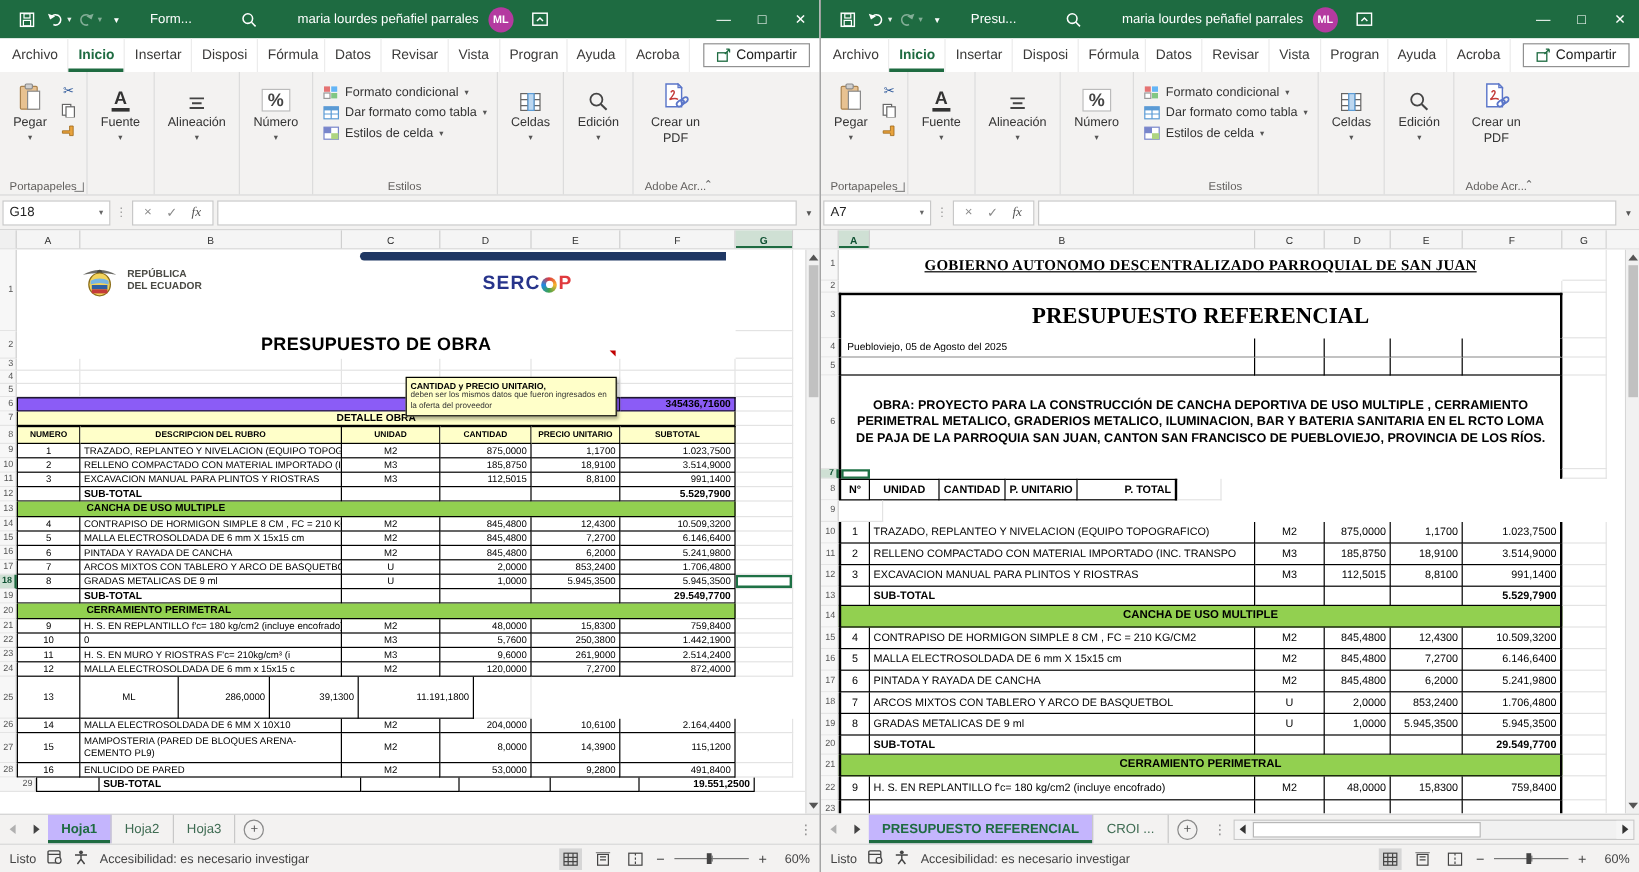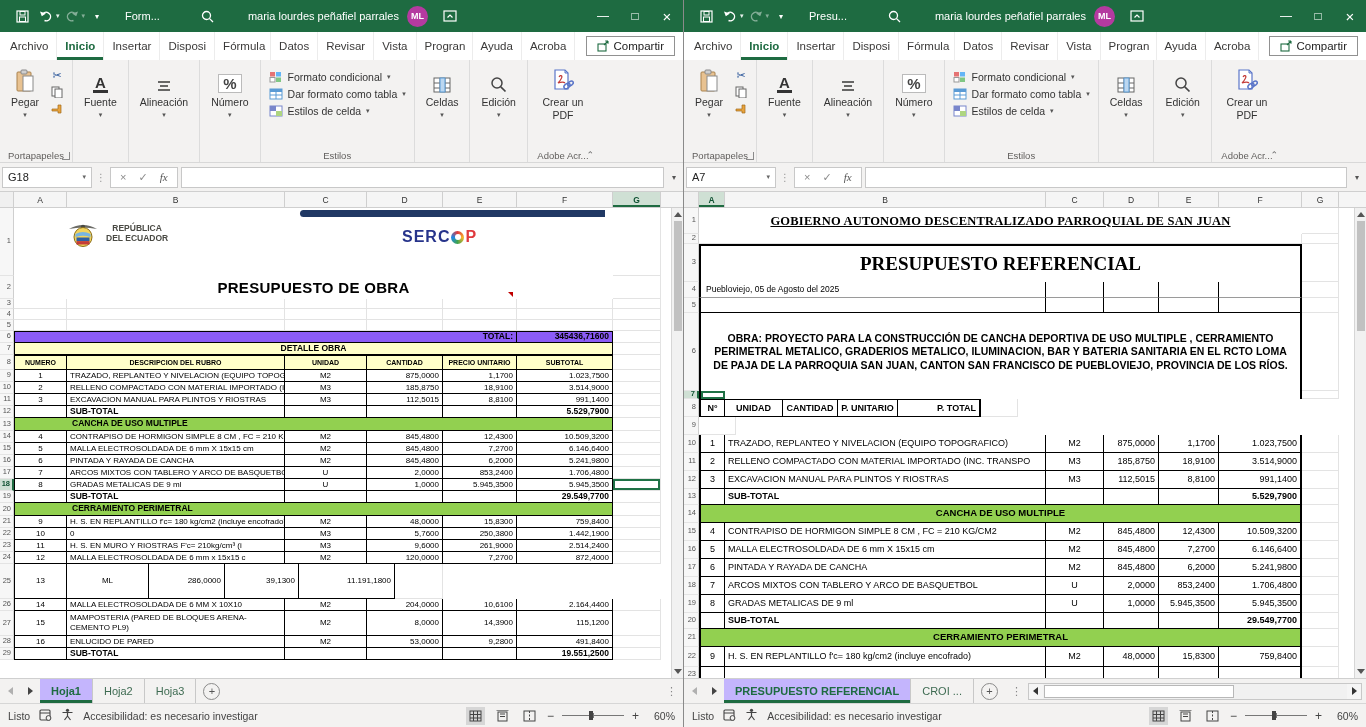--- a/index.html
+++ b/index.html
@@ -107,21 +107,21 @@
   .date{font-size:8.5px;padding-left:5px;}
   .obra{white-space:normal;font-weight:bold;font-size:10.5px;justify-content:center;text-align:center;line-height:1.3;padding:0 8px;}
   .sel-cell{box-shadow:inset 0 0 0 2px #1e7145;}
   .a7sel{box-shadow:inset 0 0 0 2px #1e7145;}
   .rel{position:relative;}
   .navybar{position:absolute;height:7px;background:#203864;border-radius:4px 0 0 4px;z-index:4;}
   .note{position:absolute;width:176px;background:#ffffc9;border:1px solid #000;box-shadow:2px 2px 3px rgba(0,0,0,.35);
     font-size:6.8px;padding:2px 3px;z-index:6;line-height:1.3;color:#333;}
   .note b{display:block;font-size:7.3px;color:#000;}
   .red-ind{position:absolute;width:0;height:0;border-left:5px solid transparent;border-top:5px solid #c00000;z-index:5;}
-  .logo{position:absolute;left:52px;top:12px;display:flex;align-items:center;gap:6px;text-align:center;}
+  .logo{position:absolute;left:52px;top:12px;display:flex;align-items:center;gap:6px;}
   .logo-txt{font-size:8.5px;font-weight:bold;color:#4a4a44;line-height:1.15;}
   .sercop{position:absolute;left:388px;top:20px;display:flex;align-items:center;}
   .sercop .s1{color:#27348b;font-weight:bold;font-size:16px;letter-spacing:1px;}
   .sercop .s2{color:#e03a3e;font-weight:bold;font-size:16px;letter-spacing:1px;}
   .oring{width:13px;height:13px;border-radius:50%;margin:0 1px;position:relative;flex:0 0 auto;
     background:conic-gradient(#e03a3e,#f7b32b,#3fa34d,#1e88e5,#e03a3e);}
   .oring::after{content:"";position:absolute;inset:3.5px;background:#fff;border-radius:50%;}
 
   
   .vscroll{width:12px;flex:0 0 12px;background:#f1f1f1;border-left:1px solid #d6d6d6;display:flex;flex-direction:column;align-items:center;}
@@ -676,29 +676,30 @@
           <div class="c rn" style="width: 14px;">28</div>
           <div class="c t tl tcen" style="width: 53px;">16</div>
           <div class="c t tdl" style="width: 218px;">ENLUCIDO DE PARED</div>
           <div class="c t tcen" style="width: 82px;">M2</div>
           <div class="c t trr" style="width: 76px;">53,0000</div>
           <div class="c t trr" style="width: 74px;">9,2800</div>
           <div class="c t trr" style="width: 96px;">491,8400</div>
           <div class="c gl" style="width: 48px;"></div>
         </div>
         <div class="grow" style="height: 12px;">
-          <div class="c rn" style="width: 14px;">29</div>
+          <div class="c rn" style="width: 30px;">29</div>
           <div class="c t tl" style="width: 53px;"></div>
           <div class="c t bold fs85 tdl" style="width: 218px;">SUB-TOTAL</div>
           <div class="c t" style="width: 82px;"></div>
           <div class="c t" style="width: 76px;"></div>
           <div class="c t" style="width: 74px;"></div>
           <div class="c t trr bold fs85" style="width: 96px;">19.551,2500</div>
           <div class="c gl" style="width: 48px;"></div>
         </div>
+        <div class="note" style="left: 338px; top: 106px;"><b>CANTIDAD y PRECIO UNITARIO,</b><span>deben ser los mismos datos que fueron ingresados en la oferta del proveedor</span></div>
         <div class="red-ind" style="left: 508px; top: 84px;"></div>
       </div>
     <div class="vscroll">
       <span class="sarr up"></span>
       <div class="vthumb"></div>
       <span class="sarr down"></span>
     </div>
   </div>
 
   <div class="tabbar">

